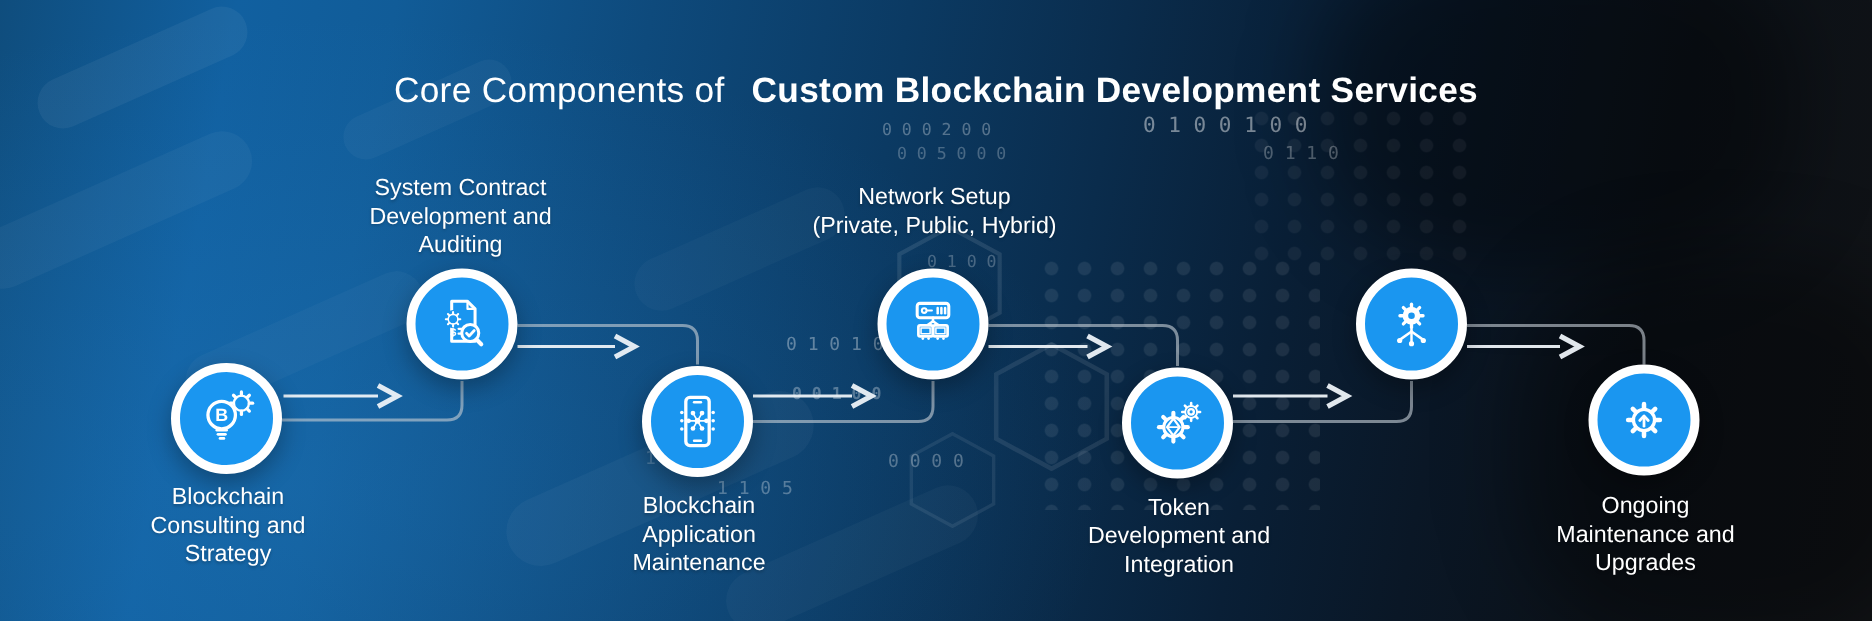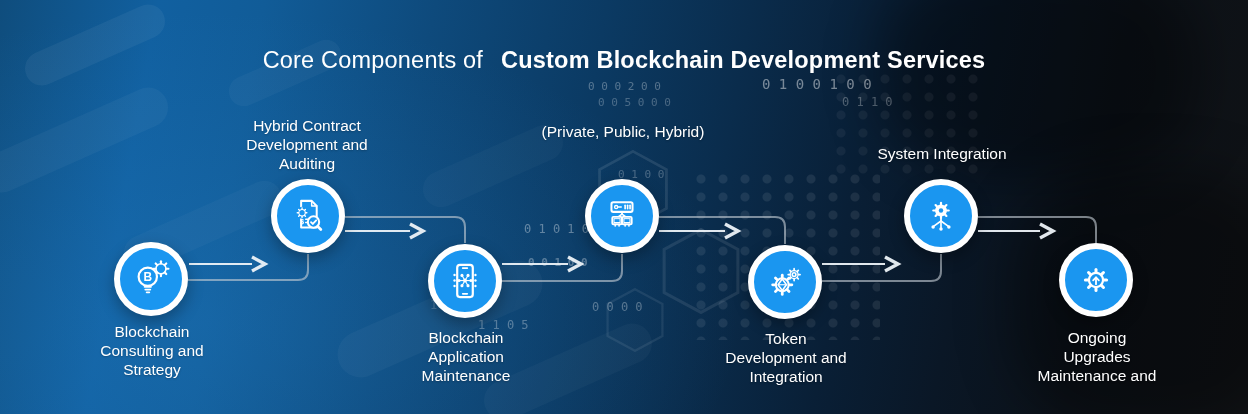--- a/index.html
+++ b/index.html
@@ -238,39 +238,37 @@
       </g>
     </svg>
   </div>
 
   <div class="label" style="left:152px;top:322px;">
     <div>Blockchain</div>
     <div>Consulting and</div>
     <div>Strategy</div>
   </div>
   <div class="label" style="left:307px;top:116px;">
-    <div>Hybrid Contract</div>
+    <div>System Contract</div>
     <div>Development and</div>
     <div>Auditing</div>
   </div>
   <div class="label" style="left:466px;top:328px;">
     <div>Blockchain</div>
     <div>Application</div>
     <div>Maintenance</div>
   </div>
   <div class="label" style="left:623px;top:122px;">
+    <div>Network Setup</div>
     <div>(Private, Public, Hybrid)</div>
   </div>
   <div class="label" style="left:786px;top:329px;">
     <div>Token</div>
     <div>Development and</div>
     <div>Integration</div>
   </div>
-  <div class="label" style="left:942px;top:144px;">
-    <div>System Integration</div>
-  </div>
   <div class="label" style="left:1097px;top:328px;">
     <div>Ongoing</div>
+    <div>Maintenance and</div>
     <div>Upgrades</div>
-    <div>Maintenance and</div>
   </div>
 
 </div>
 
 </body></html>

